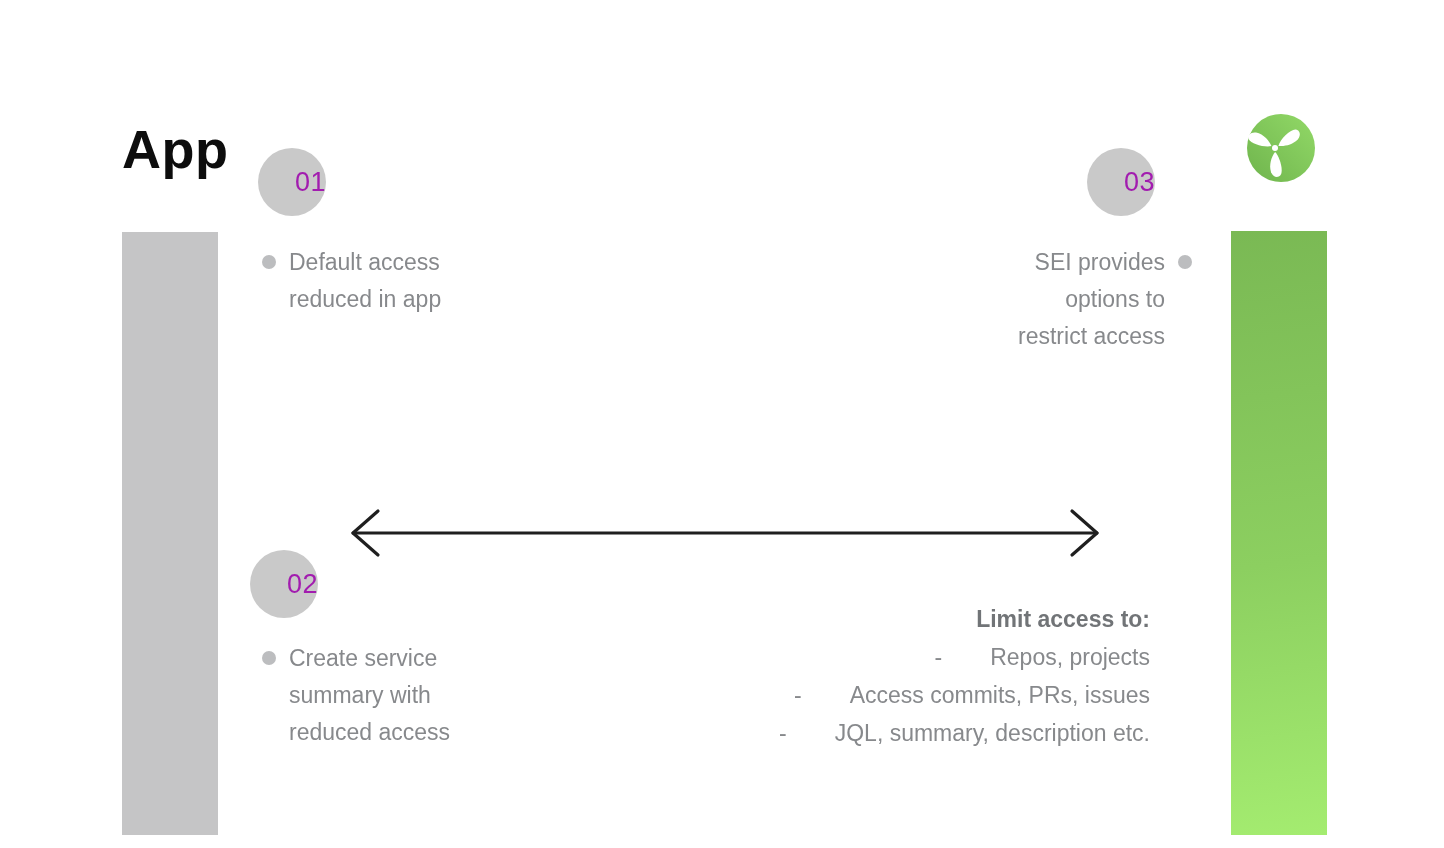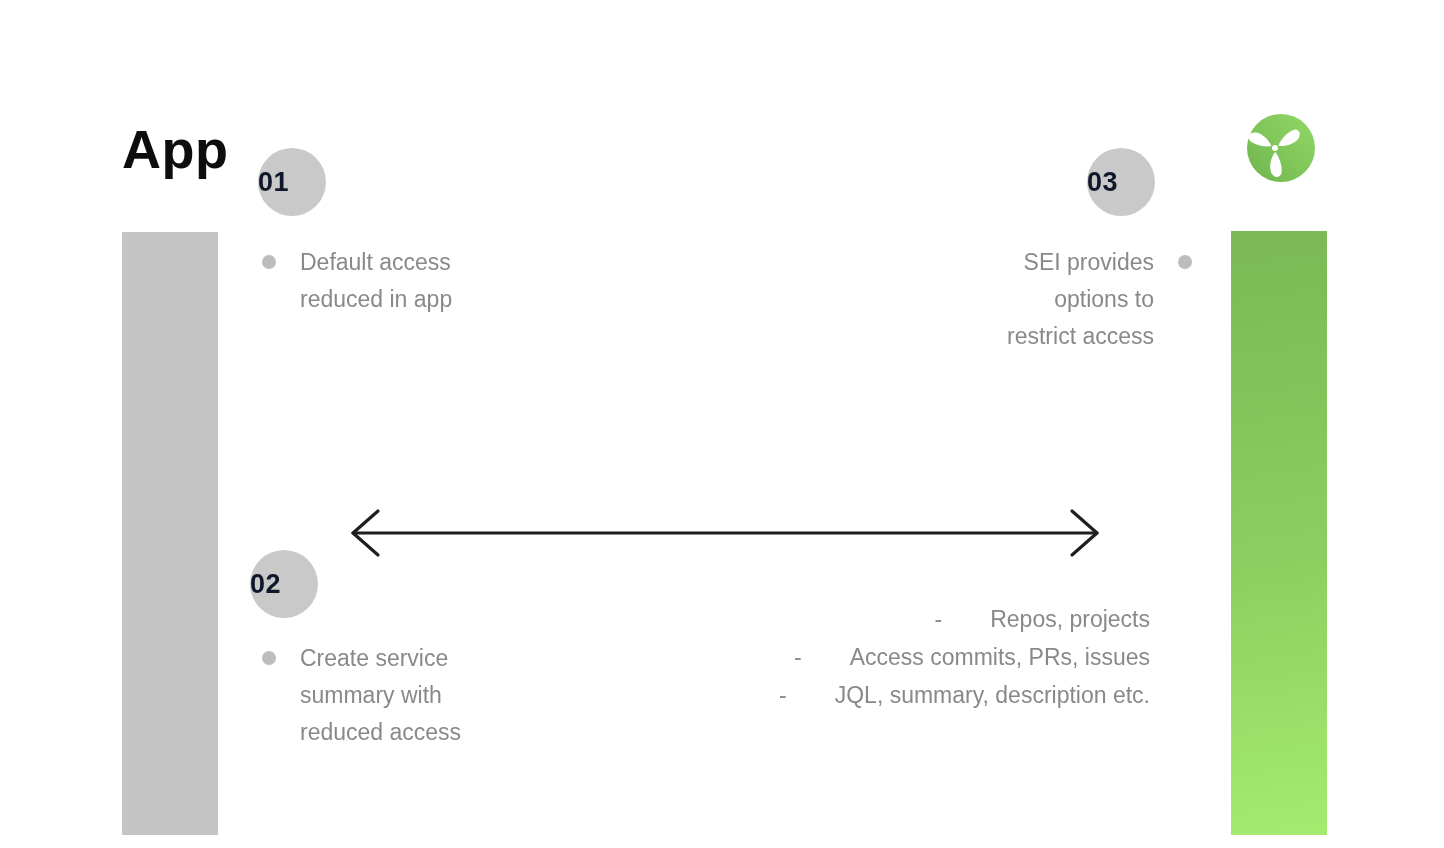--- a/index.html
+++ b/index.html
@@ -10,28 +10,28 @@
   .page-title{
     position:absolute;left:122px;top:118px;font-size:54px;line-height:62px;
     font-weight:700;color:#0d0d0d;letter-spacing:0.5px;
   }
   .bar{position:absolute;width:96px;}
   .bar-gray{left:122px;top:232px;height:603px;background:#c5c5c6;}
   .bar-green{left:1231px;top:231px;height:604px;
     background:linear-gradient(172deg,#7ab954 0%,#8ccf60 55%,#a4ec70 100%);}
   .badge{
     position:absolute;width:68px;height:68px;border-radius:50%;background:#c9c9c9;
-    display:flex;align-items:center;justify-content:flex-start;
-    color:#0f172a;font-weight:700;font-size:27px;letter-spacing:0.5px;
+    display:flex;align-items:center;justify-content:flex-end;
+    color:#a21caf;font-weight:400;font-size:27px;letter-spacing:0.5px;
   }
   .badge-01{left:258px;top:148px;}
   .badge-02{left:250px;top:550px;}
   .badge-03{left:1087px;top:148px;}
   .note{
-    position:absolute;display:flex;gap:24px;
+    position:absolute;display:flex;gap:13px;
     font-size:23px;line-height:37px;color:#87898c;
   }
   .note .lines{display:block;}
   .bullet{width:14px;height:14px;border-radius:50%;background:#bcbdbf;margin-top:11px;flex:none;}
   .note-01{left:262px;top:244px;}
   .note-02{left:262px;top:640px;}
   .note-03{right:252px;top:244px;}
   .note-03 .lines{text-align:right;}
   .arrow-wrap{position:absolute;left:345px;top:505px;width:760px;height:56px;}
   .limit{
@@ -111,20 +111,21 @@
     <svg width="760" height="56" viewBox="0 0 760 56">
       <g stroke="#1f1f1f" stroke-width="3.2" fill="none" stroke-linecap="round" stroke-linejoin="round">
         <line x1="8" y1="28" x2="752" y2="28"></line>
         <polyline points="33,6 8,28 33,50"></polyline>
         <polyline points="727,6 752,28 727,50"></polyline>
       </g>
     </svg>
   </div>
 
   <div class="limit">
+    <div class="limit-heading">Limit access to:</div>
     <div class="limit-item">
       <span>-</span>
       <span>Repos, projects</span>
     </div>
     <div class="limit-item">
       <span>-</span>
       <span>Access commits, PRs, issues</span>
     </div>
     <div class="limit-item">
       <span>-</span>

